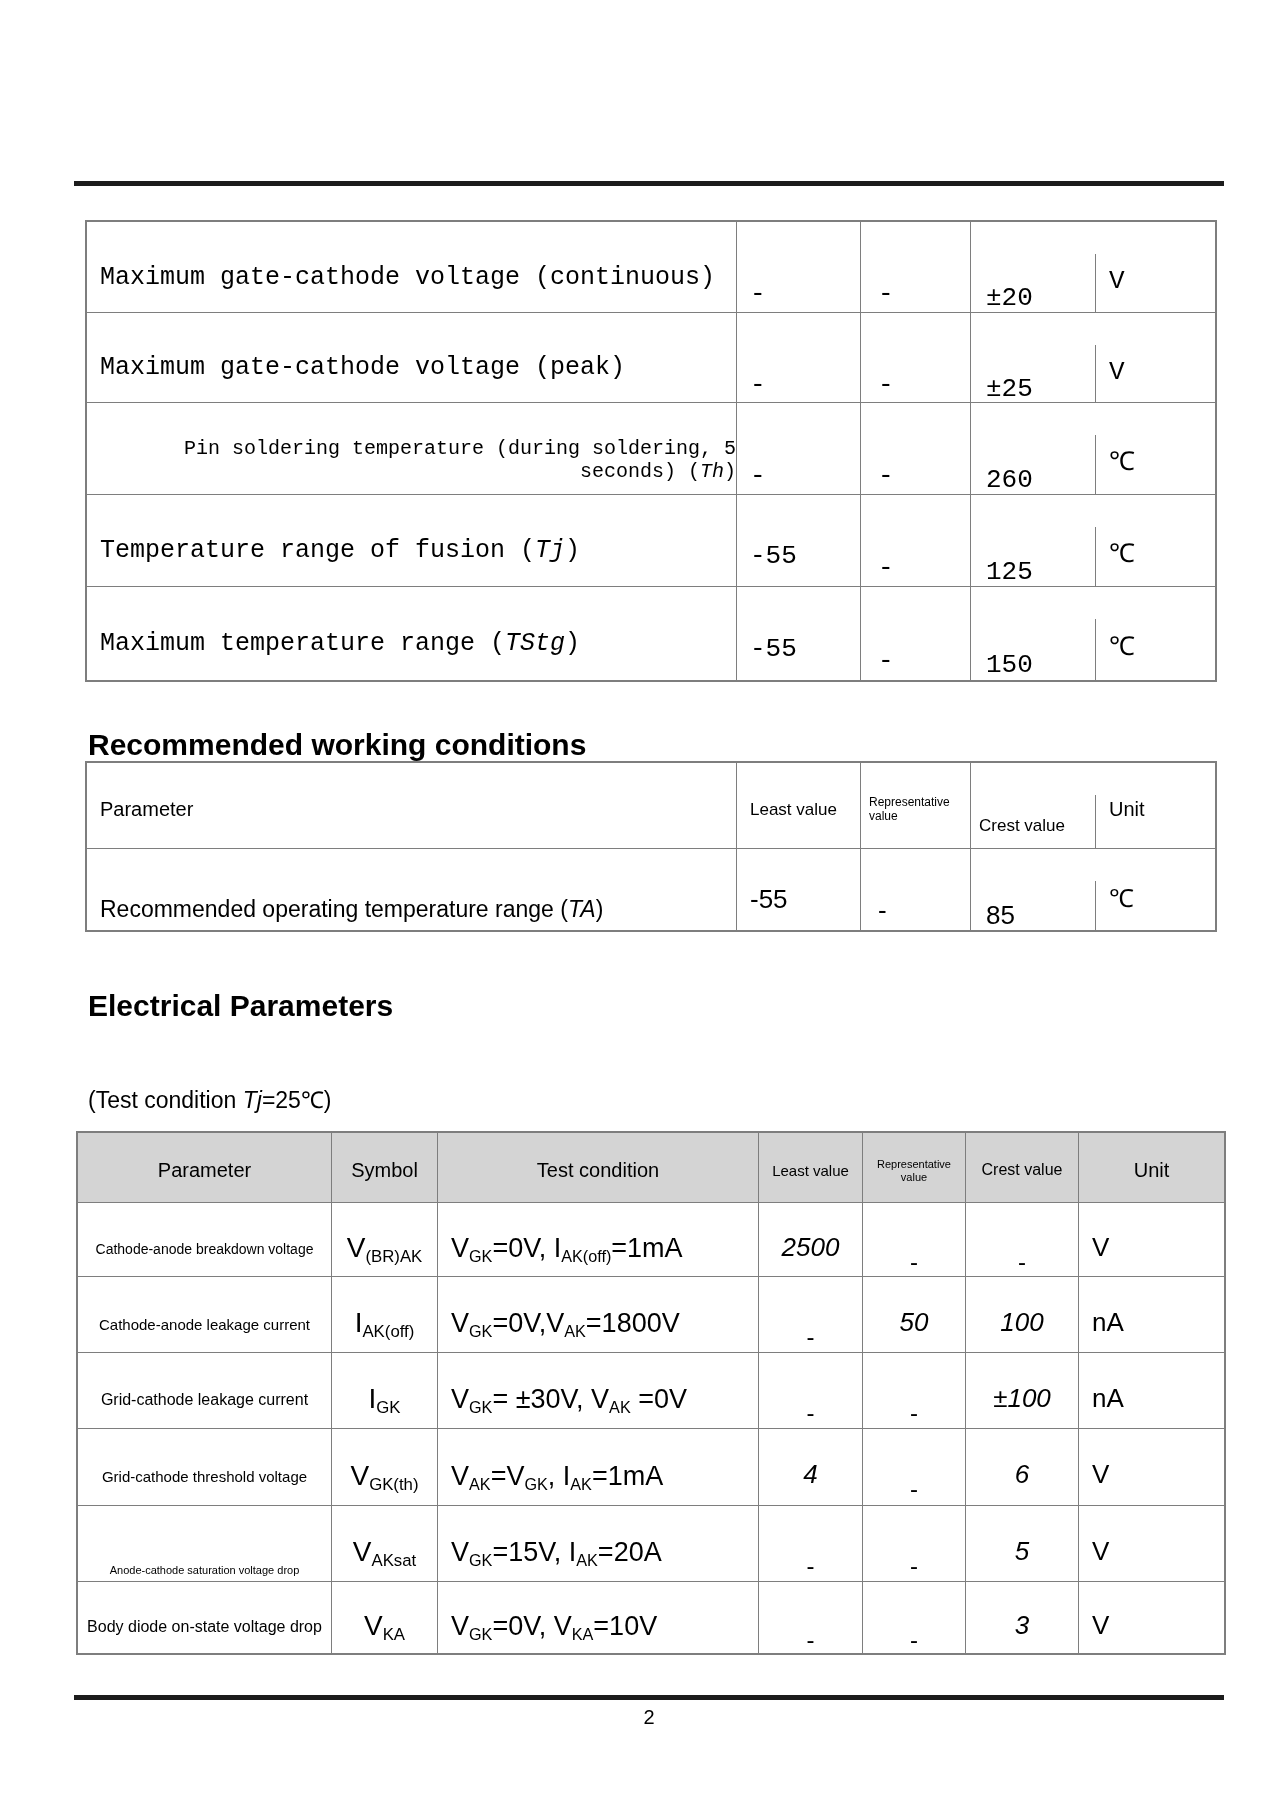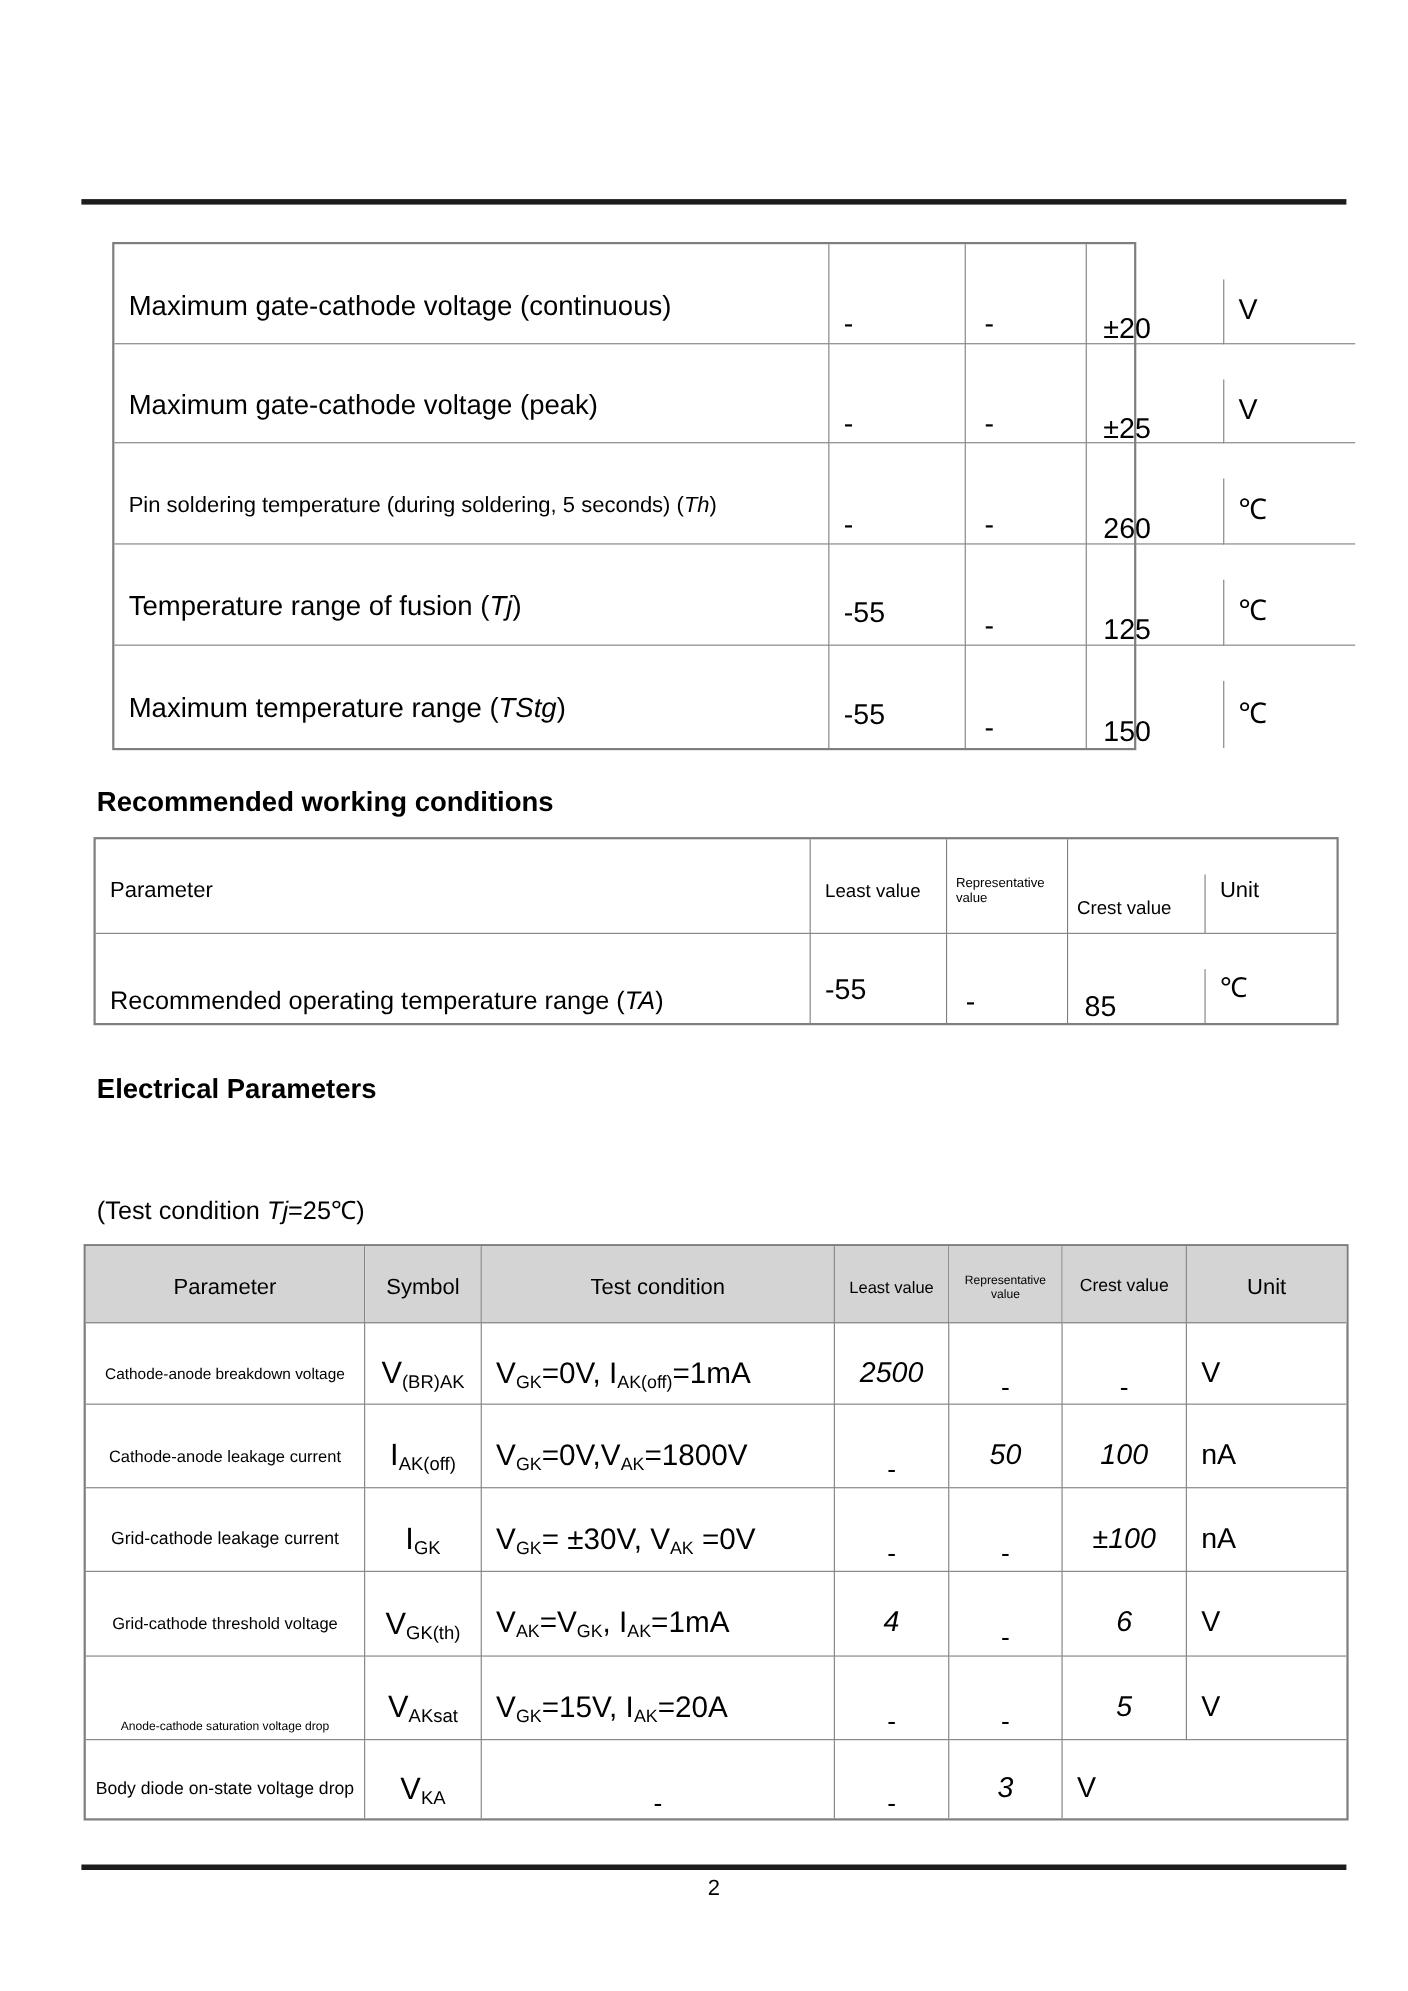--- a/index.html
+++ b/index.html
@@ -8,21 +8,21 @@
     --rule:#1c1c1c;
   }
   html,body{margin:0;padding:0;background:#fff;}
   .page{
     position:relative;width:1280px;height:1810px;background:#ffffff;
     font-family:"Liberation Sans", sans-serif;color:#000;overflow:hidden;
   }
   .rule{position:absolute;left:74px;width:1150px;height:5px;background:var(--rule);}
   #rule-top{top:181px;}
   #rule-bottom{top:1695px;}
-  .heading{position:absolute;left:88px;font-weight:bold;font-size:25px;white-space:nowrap;}
+  .heading{position:absolute;left:88px;font-weight:bold;font-size:30px;white-space:nowrap;margin-top:13px;}
   #heading-working{top:715px;}
   #heading-electrical{top:976px;}
   #test-note{position:absolute;left:88px;top:1083px;font-size:23px;white-space:nowrap;}
   #page-number{position:absolute;left:74px;top:1706px;width:1150px;text-align:center;font-size:20px;}
 
   .tbl{position:absolute;display:grid;border:2px solid var(--bd);box-sizing:border-box;background:#fff;}
   .cell{
     display:flex;align-items:center;box-sizing:border-box;overflow:hidden;
     border-right:1px solid var(--bd);border-bottom:1px solid var(--bd);
   }
@@ -69,21 +69,21 @@
   #t3 .hdr.col-representative{font-size:11px;line-height:1.25;}
   #t3 .hdr.col-crest{font-size:16px;}
   #t3 .hdr.col-unit{justify-content:center;text-align:center;padding-left:0;font-size:20px;padding-top:6px;}
 </style>
 </head>
 <body>
 
 <div class="page">
   <div class="rule" id="rule-top"></div>
 
-  <div class="tbl" id="t1" style="left: 102px; top: 220px; width: 931px; height: 462px; grid-template-columns: 650px 124px 110px 125px 119px; grid-template-rows: 91px 90px 92px 92px 93px;">
+  <div class="tbl" id="t1" style="left: 85px; top: 220px; width: 1132px; height: 462px; grid-template-columns: 650px 124px 110px 125px 119px; grid-template-rows: 91px 90px 92px 92px 93px; font-family: Liberation Mono, monospace;">
       <div class="cell col-parameter">
         <span class="txt" style="font-size: 25px;"><span>Maximum gate-cathode voltage (continuous)</span></span>
       </div>
       <div class="cell col-least dash">
         <span class="txt">-</span>
       </div>
       <div class="cell col-representative dash">
         <span class="txt">-</span>
       </div>
       <div class="cell col-crest val">
@@ -319,20 +319,23 @@
       </div>
       <div class="cell col-unit lc">
         <span class="txt">V</span>
       </div>
       <div class="cell col-parameter lr">
         <span class="txt" style="font-size: 16px;">Body diode on-state voltage drop</span>
       </div>
       <div class="cell col-symbol lr">
         <span class="txt"><span>V</span><span class="sub">KA</span></span>
       </div>
+      <div class="cell col-condition lr">
+        <span class="txt"><span>V</span><span class="sub">GK</span><span>=0V, V</span><span class="sub">KA</span><span>=10V</span></span>
+      </div>
       <div class="cell col-least dash lr">
         <span class="txt">-</span>
       </div>
       <div class="cell col-representative dash lr">
         <span class="txt">-</span>
       </div>
       <div class="cell col-crest val lr">
         <span class="txt">3</span>
       </div>
       <div class="cell col-unit lc lr">

